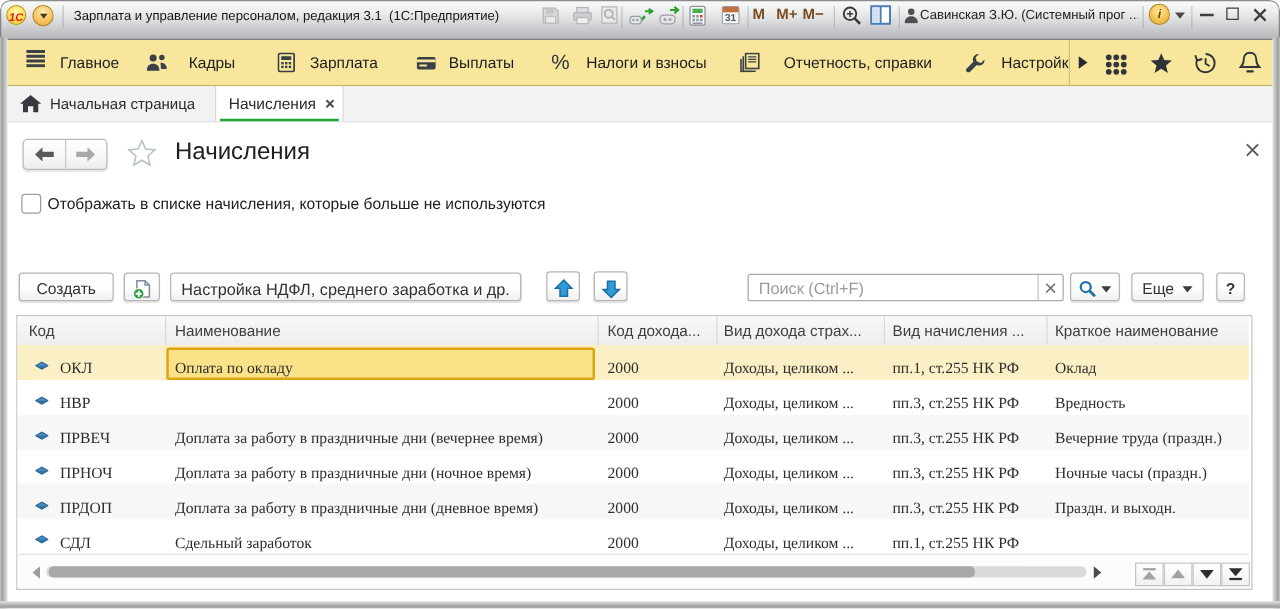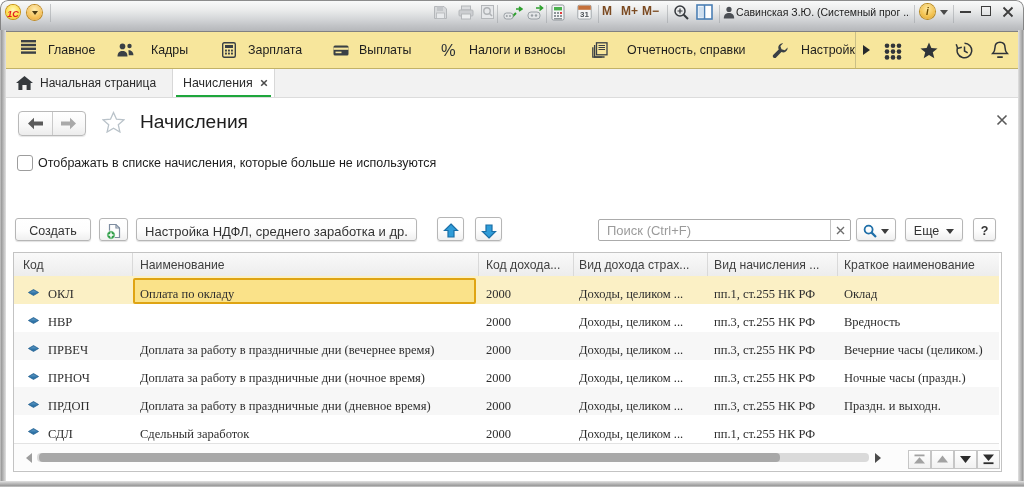--- a/index.html
+++ b/index.html
@@ -42,20 +42,21 @@
          display:flex;align-items:flex-end;justify-content:center;">
       <span style="color:#e31e24;font-weight:bold;font-size:9px;font-style:italic;">1С</span>
     </div>
 
     <div class="abs" style="left:27px;top:5px;width:15px;height:15px;border-radius:50%;
          background:radial-gradient(circle at 50% 30%,#ffedb2,#f6c35c 60%,#e8a23a 100%);
          box-shadow:0 0 0 1px #c08a20;display:flex;align-items:center;justify-content:center;">
       <div style="width:0;height:0;border-left:3.5px solid transparent;border-right:3.5px solid transparent;border-top:4.5px solid #4a3a14;margin-top:1px;"></div>
     </div>
     <div class="sep-t" style="left:50px;top:4px;"></div>
+    <div class="abs" style="left:59px;top:1px;height:24px;display:flex;align-items:center;font-size:10.5px;color:#161616;">Зарплата и управление персоналом, редакция 3.1&nbsp; (1С:Предприятие)</div>
 
     <div id="tbicons" class="abs" style="left:0;top:0;width:1024px;height:24px;">
 
       <svg class="abs" style="left:433px;top:5px;" width="15" height="15" viewBox="0 0 15 15">
           <path d="M1.5 1.5 H11 L13.5 4 V13.5 H1.5 Z" fill="#d7d9db" stroke="#b4b7ba"></path>
           <rect x="4" y="1.5" width="6" height="4.5" fill="#c3c6c9"></rect>
           <rect x="3.5" y="8" width="8" height="5.5" fill="#e8eaec" stroke="#b4b7ba" stroke-width=".8"></rect>
         </svg>
 
       <svg class="abs" style="left:458px;top:5px;" width="16" height="15" viewBox="0 0 16 15">
@@ -360,21 +361,21 @@
         <svg class="dia" viewBox="0 0 13 8">
             <defs></defs>
             <polygon points="0.5,4 6.5,0.5 12.5,4 6.5,7.5" fill="#2e74a8" stroke="#256090" stroke-width="0.9"></polygon>
             <polygon points="1.8,4 6.5,1.4 11.2,4" fill="#4f8cba"></polygon>
           </svg>
         <div class="c" style="left:34px;">ПРВЕЧ</div>
         <div class="c" style="left:126px;">Доплата за работу в праздничные дни (вечернее время)</div>
         <div class="c" style="left:472px;">2000</div>
         <div class="c" style="left:565px;">Доходы, целиком ...</div>
         <div class="c" style="left:700px;">пп.3, ст.255 НК РФ</div>
-        <div class="c" style="left:830px;">Вечерние часы (целиком.)</div>
+        <div class="c" style="left:830px;">Вечерние труда (праздн.)</div>
       </div>
       <div class="trow" style="top:106.6px;">
         <svg class="dia" viewBox="0 0 13 8">
             <defs></defs>
             <polygon points="0.5,4 6.5,0.5 12.5,4 6.5,7.5" fill="#2e74a8" stroke="#256090" stroke-width="0.9"></polygon>
             <polygon points="1.8,4 6.5,1.4 11.2,4" fill="#4f8cba"></polygon>
           </svg>
         <div class="c" style="left:34px;text-align:center;">ПРНОЧ</div>
         <div class="c" style="left:126px;">Доплата за работу в праздничные дни (ночное время)</div>
         <div class="c" style="left:472px;">2000</div>

